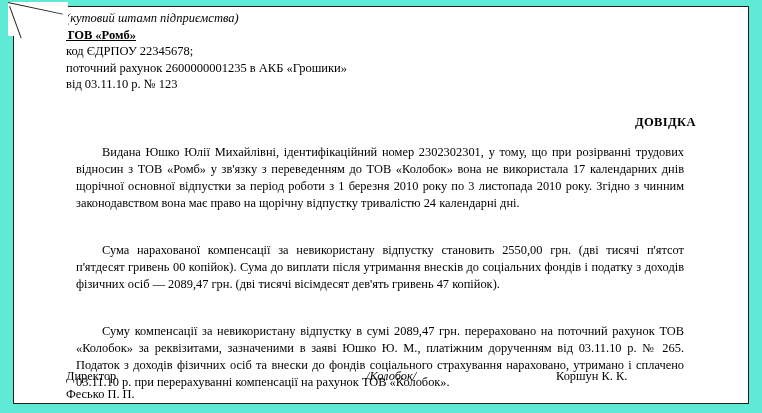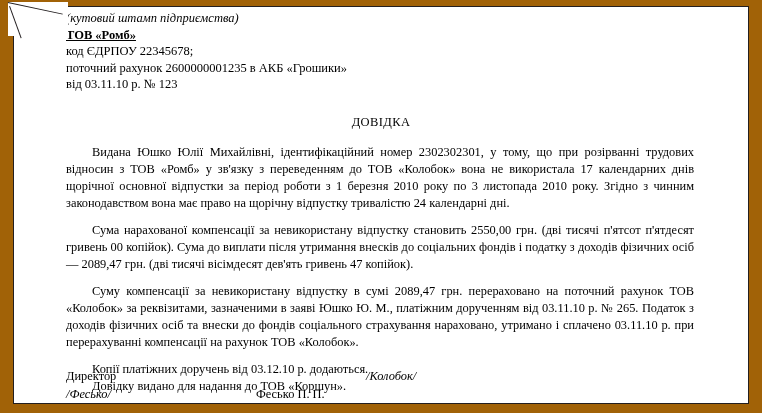--- a/index.html
+++ b/index.html
@@ -8,21 +8,21 @@
     background: #ffffff;
   }
   body {
     font-family: "Liberation Serif", serif;
     color: #000000;
   }
   .page {
     position: relative;
     width: 762px;
     height: 413px;
-    background: #a16207;
+    background: #5eead4;
     overflow: hidden;
     box-sizing: border-box;
   }
   .doc-frame {
     position: absolute;
     left: 13px;
     top: 6px;
     width: 736px;
     height: 398px;
     border: 1px solid #231f20;
@@ -74,39 +74,39 @@
   }
   .hdr-line {
     font-size: 12.5px;
     line-height: 16.5px;
     white-space: nowrap;
   }
   .hdr-line.italic { font-style: italic; }
   .hdr-line.bold { font-weight: bold; text-decoration: underline; }
 
   .title {
-    text-align: center;
-    font-weight: normal;
+    text-align: right;
+    font-weight: bold;
     font-size: 12.5px;
     letter-spacing: 0.4px;
     margin-top: 22px;
     margin-bottom: 14px;
     padding-right: 44px;
   }
   .body-block {
     font-size: 12.4px;
     line-height: 17.3px;
     text-align: justify;
     padding-right: 46px;
     margin-left: -48px;
     padding-left: 48px;
   }
   .para {
     text-indent: 26px;
-    margin: 0;
+    margin: 10px;
   }
   .gap { height: 9px; }
 
   .signatures {
     position: absolute;
     left: 66px;
     right: 22px;
     bottom: 10px;
     font-size: 12.4px;
     line-height: 18px;
@@ -149,21 +149,21 @@
       <p class="para">Суму компенсації за невикористану відпустку в сумі 2089,47 грн. перераховано на поточний рахунок ТОВ «Колобок» за реквізитами, зазначеними в заяві Юшко Ю. М., платіжним дорученням від 03.11.10 р. № 265. Податок з доходів фізичних осіб та внески до фондів соціального страхування нараховано, утримано і сплачено 03.11.10 р. при перерахуванні компенсації на рахунок ТОВ «Колобок».</p>
       <div class="gap"></div>
       <p class="para">Копії платіжних доручень від 03.12.10 р. додаються.</p>
       <p class="para">Довідку видано для надання до ТОВ «Коршун».</p>
     </div>
 
     <div class="signatures">
       <div class="sig-row">
         <span class="sig-role">Директор</span>
         <span class="sig-mid">/Колобок/</span>
+        <span class="sig-name">Коршун К. К.</span>
       </div>
       <div class="sig-row">
-        <span class="sig-mid">/Фесько/</span>
         <span class="sig-name">Фесько П. П.</span>
       </div>
     </div>
 
   </div>
 </div>
 
 </body></html>

